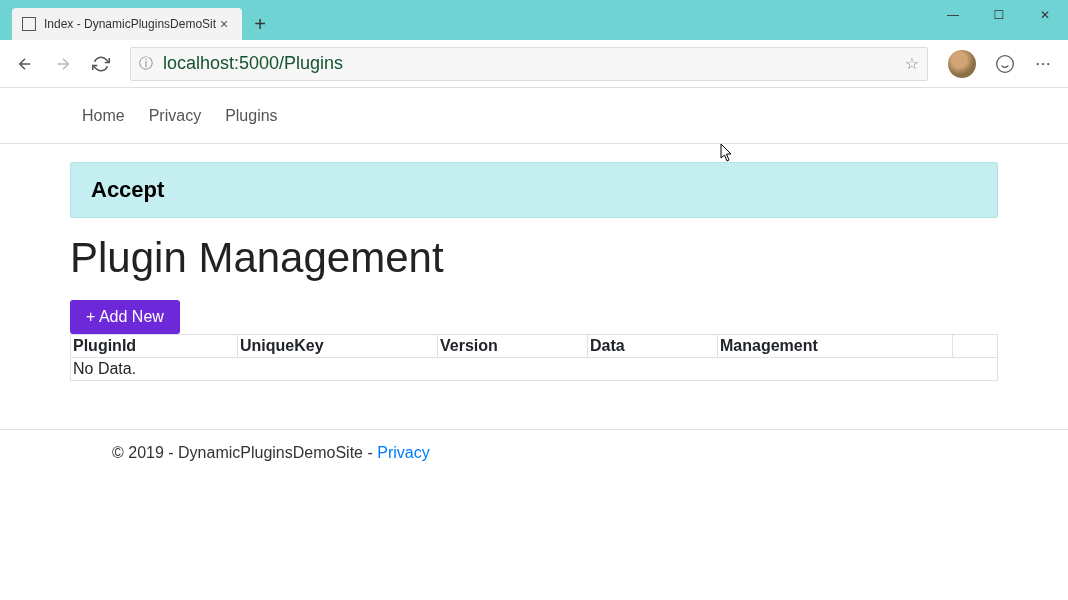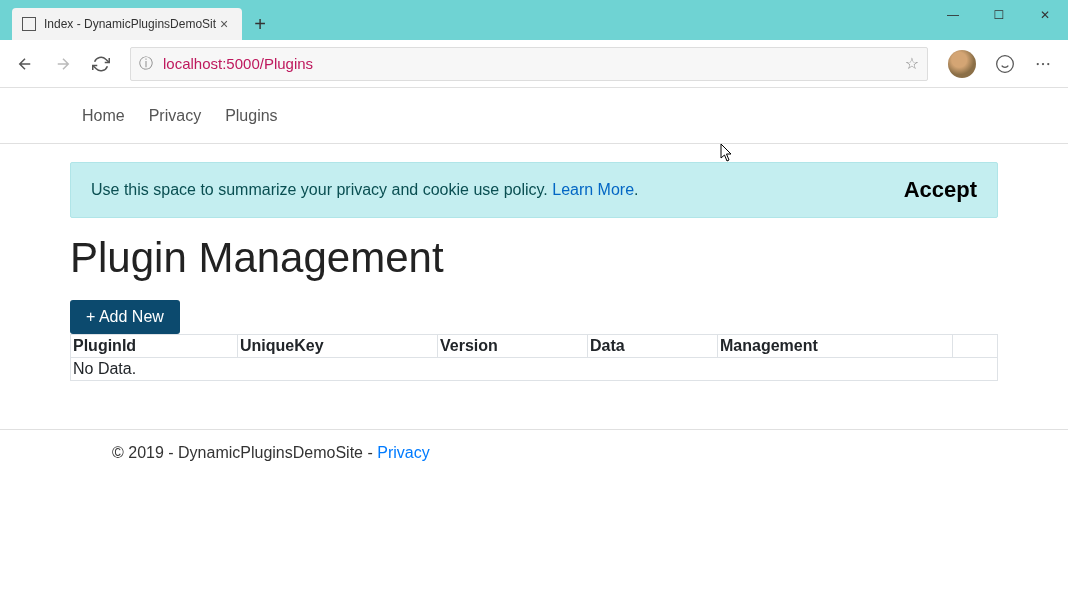--- a/index.html
+++ b/index.html
@@ -12,36 +12,36 @@
     .tab-close { font-size: 14px; color: #555; cursor: pointer; padding: 0 4px; }
     .new-tab { color: #333; font-size: 20px; padding: 0 12px; cursor: pointer; height: 32px; display: flex; align-items: center; }
     .window-controls { position: absolute; right: 0; top: 0; display: flex; height: 30px; }
     .window-controls > div { width: 46px; display: flex; align-items: center; justify-content: center; color: #333; cursor: pointer; font-size: 12px; }
     
     .toolbar { background: #fff; height: 48px; display: flex; align-items: center; padding: 0 8px; gap: 4px; border-bottom: 1px solid #e0e0e0; }
     .tool-btn { width: 34px; height: 34px; display: flex; align-items: center; justify-content: center; cursor: pointer; color: #555; border-radius: 2px; }
     .tool-btn.disabled { color: #bbb; }
     .addressbar { flex: 1; height: 34px; background: #f7f7f7; border: 1px solid #ddd; border-radius: 2px; display: flex; align-items: center; padding: 0 8px; margin: 0 8px; }
     .addr-icon { color: #888; margin-right: 10px; font-size: 14px; }
-    .addr-input { border: none; background: transparent; flex: 1; font-size: 15px; color: #be185d; outline: none; }
+    .addr-input { border: none; background: transparent; flex: 1; font-size: 18px; color: #14532d; outline: none; }
     .addr-star { color: #888; cursor: pointer; font-size: 16px; }
     .avatar { width: 28px; height: 28px; border-radius: 50%; background: radial-gradient(circle at 40% 35%, #d4a574 30%, #8b6f47 60%); margin: 0 8px; }
     
     .navbar { height: 56px; border-bottom: 1px solid #e0e0e0; display: flex; align-items: center; padding: 0 70px; }
     .brand { font-size: 21px; color: #222; margin-right: 18px; }
     .nav-link { font-size: 16px; color: #555; padding: 0 12px; text-decoration: none; cursor: pointer; }
     
     .content { padding: 18px 70px; }
     .alert { background: #c4eef0; border: 1px solid #b0e5e8; padding: 14px 20px; display: flex; align-items: center; justify-content: space-between; border-radius: 2px; margin-bottom: 16px; }
     .alert-text { font-size: 16px; color: #0a4f52; }
     .alert-link { color: #0366c4; text-decoration: none; cursor: pointer; }
     .accept-btn { font-size: 22px; font-weight: 600; color: #000000; cursor: pointer; background: none; border: none; }
     
     .page-title { font-size: 42px; font-weight: 500; color: #222; margin: 10px 0 18px; }
-    .btn-primary { background: #0c4a6e; color: #fff; border: none; padding: 8px 16px; font-size: 16px; cursor: pointer; border-radius: 3px; }
+    .btn-primary { background: #6d28d9; color: #fff; border: none; padding: 8px 16px; font-size: 16px; cursor: pointer; border-radius: 3px; }
     
     .table { width: 100%; border-collapse: collapse; margin-top: 0; }
     .table th, .table td { border: 1px solid #dee2e6; padding: 2px; text-align: left; font-size: 16px; }
     .table th { font-weight: 700; color: #212529; }
     .table td { color: #212529; }
     
     .footer { border-top: 1px solid #e0e0e0; padding: 14px 112px; margin-top: 30px; font-size: 16px; color: #333; }
     .footer-link { color: #007bff; text-decoration: none; cursor: pointer; }
     
     .cursor { position: absolute; left: 720px; top: 144px; pointer-events: none; }
@@ -103,23 +103,20 @@
 </div>
 
 <div class="navbar">
   <a class="nav-link">Home</a>
   <a class="nav-link">Privacy</a>
   <a class="nav-link">Plugins</a>
 </div>
 
 <div class="content">
   <div class="alert">
-    <div class="alert-text">
-      <span>Use this space to summarize your privacy and cookie use policy. </span><a class="alert-link">Learn More</a><span>.</span>
-    </div>
     <button class="accept-btn">Accept</button>
   </div>
   
   <h1 class="page-title">Plugin Management</h1>
   <button class="btn-primary">+ Add New</button>
   
   <table class="table">
     <thead>
       <tr>
         <th style="width:167px">PluginId</th>

